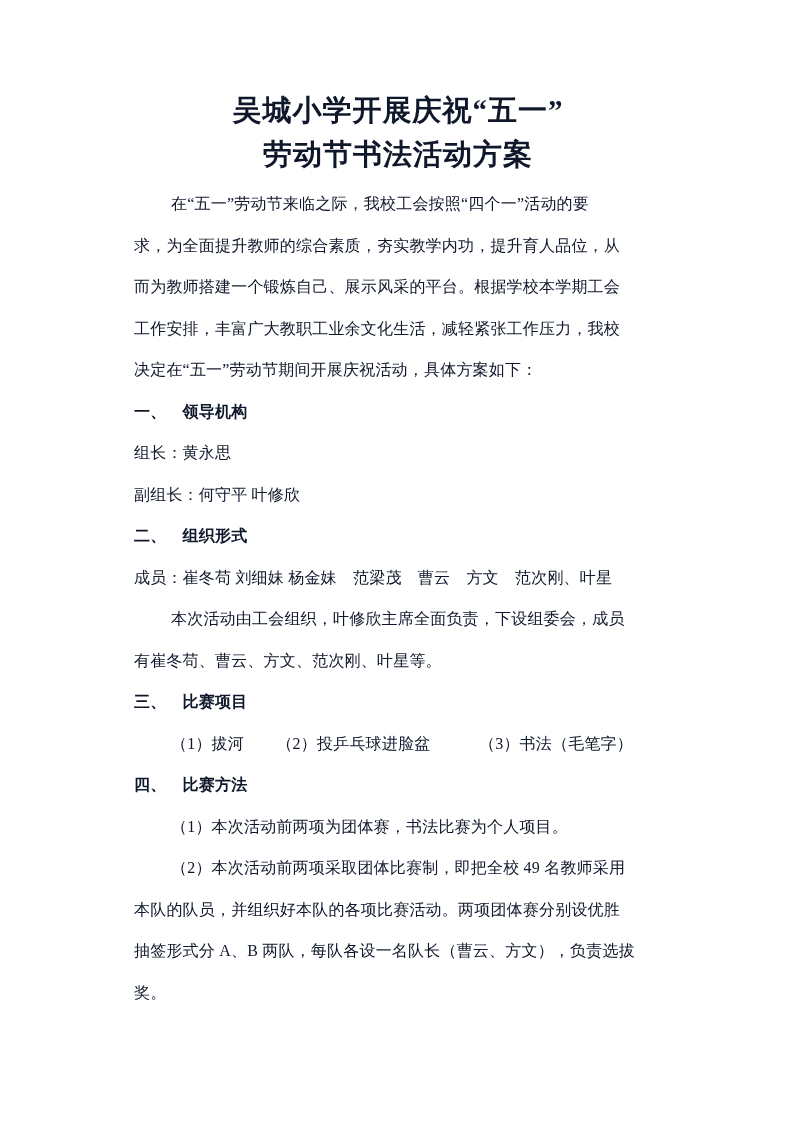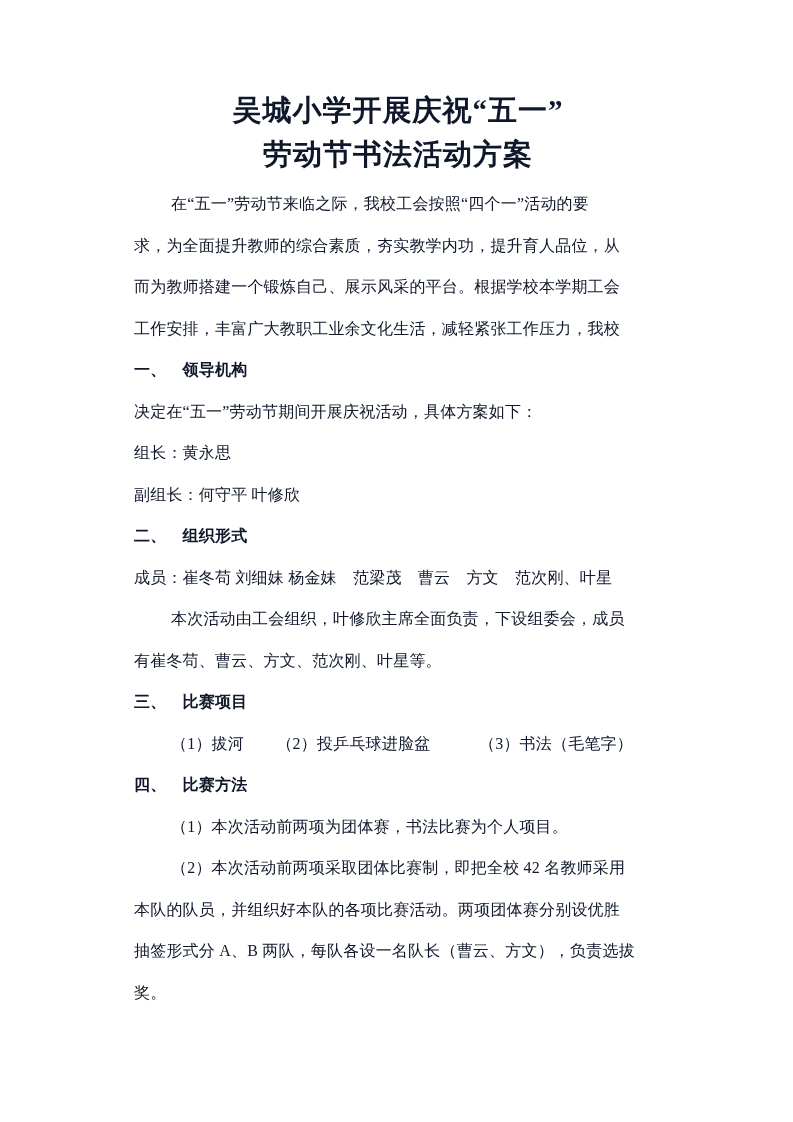--- a/index.html
+++ b/index.html
@@ -57,35 +57,35 @@
   <div class="doc-title">
     <div class="title-line">吴城小学开展庆祝“五一”</div>
     <div class="title-line">劳动节书法活动方案</div>
   </div>
 
   <div class="doc-body">
     <div class="line indent">在“五一”劳动节来临之际，我校工会按照“四个一”活动的要</div>
     <div class="line">求，为全面提升教师的综合素质，夯实教学内功，提升育人品位，从</div>
     <div class="line">而为教师搭建一个锻炼自己、展示风采的平台。根据学校本学期工会</div>
     <div class="line">工作安排，丰富广大教职工业余文化生活，减轻紧张工作压力，我校</div>
+    <div class="line">决定在“五一”劳动节期间开展庆祝活动，具体方案如下：</div>
+
     <div class="line heading">一、　领导机构</div>
-
-    <div class="line">决定在“五一”劳动节期间开展庆祝活动，具体方案如下：</div>
     <div class="line">组长：黄永思</div>
     <div class="line">副组长：何守平 叶修欣</div>
     <div class="line heading">二、　组织形式</div>
 
     <div class="line">成员：崔冬苟 刘细妹 杨金妹　范梁茂　曹云　方文　范次刚、叶星</div>
     <div class="line indent">本次活动由工会组织，叶修欣主席全面负责，下设组委会，成员</div>
     <div class="line">有崔冬苟、曹云、方文、范次刚、叶星等。</div>
 
     <div class="line heading">三、　比赛项目</div>
     <div class="line indent">（1）拔河　　（2）投乒乓球进脸盆　　　（3）书法（毛笔字）</div>
 
     <div class="line heading">四、　比赛方法</div>
     <div class="line indent">（1）本次活动前两项为团体赛，书法比赛为个人项目。</div>
-    <div class="line indent">（2）本次活动前两项采取团体比赛制，即把全校 42 名教师采用</div>
+    <div class="line indent">（2）本次活动前两项采取团体比赛制，即把全校 49 名教师采用</div>
     <div class="line">本队的队员，并组织好本队的各项比赛活动。两项团体赛分别设优胜</div>
     <div class="line">抽签形式分 A、B 两队，每队各设一名队长（曹云、方文），负责选拔</div>
     <div class="line">奖。</div>
   </div>
 
 </div>
 
 </body></html>

